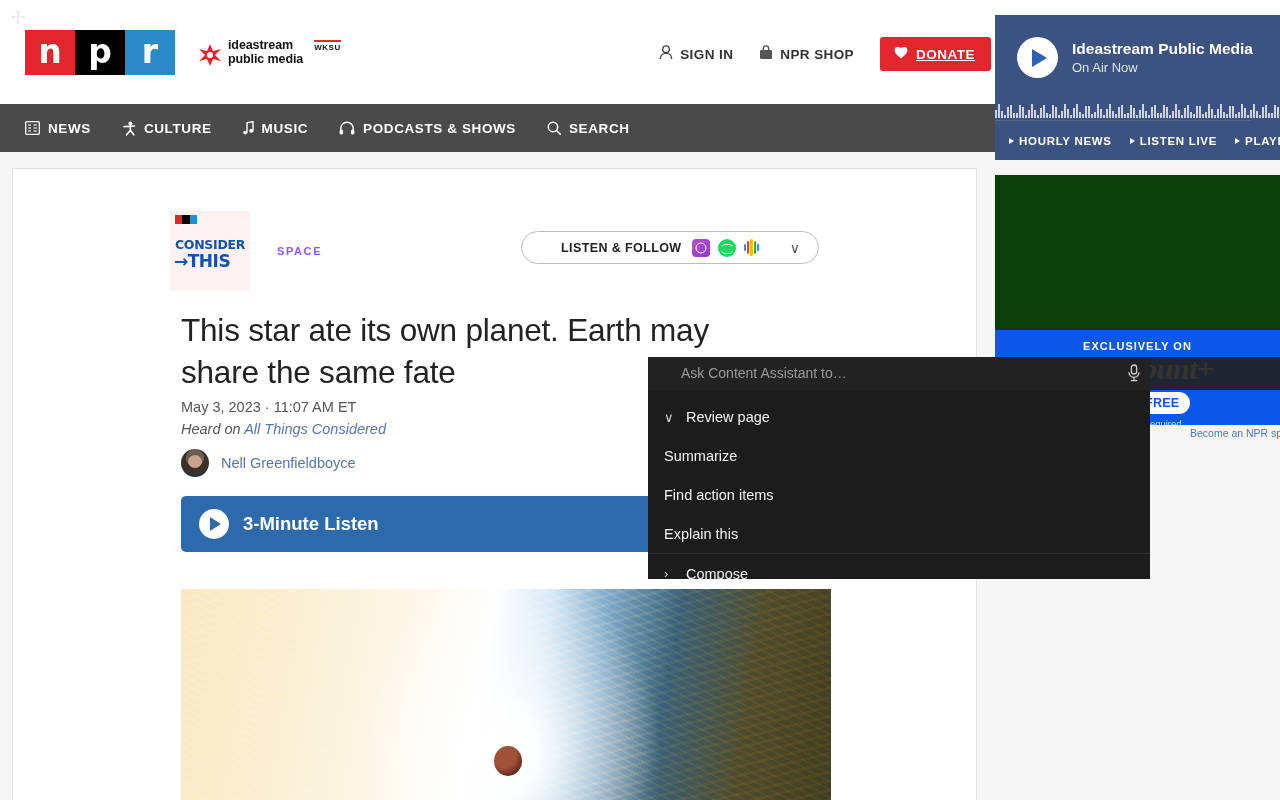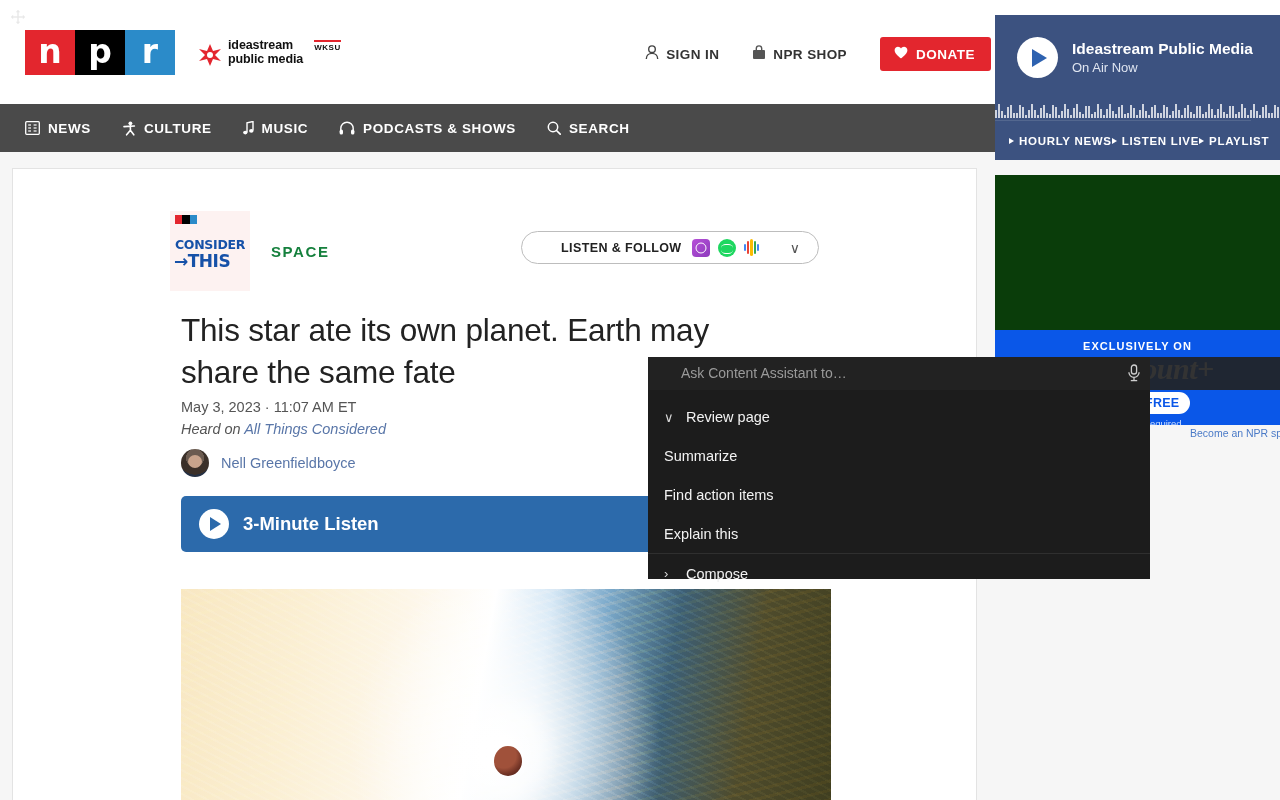--- a/index.html
+++ b/index.html
@@ -44,31 +44,31 @@
     letter-spacing: -0.1px;
   }
   .ids-wksu {
     font-size: 8px; font-weight: 700; color: #111; letter-spacing: .5px;
     border-top: 2px solid #e3262e; padding-top: 1px; margin-left: 4px;
     align-self: flex-start; margin-top: 2px;
   }
 
   .util-nav {
     position: absolute; right: 289px; top: 37px;
-    display: flex; align-items: center; gap: 33px;
+    display: flex; align-items: center; gap: 26px;
   }
   .util-item {
     display: flex; align-items: center; gap: 7px;
     font-size: 13.5px; font-weight: 700; color: #333;
     letter-spacing: .4px; cursor: pointer;
   }
   .donate-btn {
     background: #e3262e; color: #fff; border-radius: 3px;
     padding: 9px 16px 9px 14px; display: flex; align-items: center; gap: 8px;
-    font-size: 13.5px; font-weight: 700; letter-spacing: .5px; cursor: pointer;
+    font-size: 13.5px; font-weight: 700; letter-spacing: .5px; cursor: pointer; text-decoration: underline;
   }
 
   
   .main-nav {
     position: absolute; left: 0; top: 104px; width: 1280px; height: 48px;
     background: #4a4a4a; display: flex; align-items: center;
     padding-left: 25px; gap: 31px;
   }
   .nav-item {
     display: flex; align-items: center; gap: 8px;
@@ -101,22 +101,22 @@
     position: absolute; left: 5px; top: 26px;
     color: #1651a8; font-weight: 800; font-size: 12.5px;
     font-family: "DejaVu Sans", sans-serif; letter-spacing: -.3px;
   }
   .pt-this {
     position: absolute; left: 4px; top: 40px;
     color: #1651a8; font-weight: 800; font-size: 17px;
     font-family: "DejaVu Sans", sans-serif; letter-spacing: -.5px;
   }
   .pod-kicker {
-    margin-left: 21px; font-size: 15px; font-weight: 700;
-    letter-spacing: 1.6px; color: #15803d;
+    margin-left: 27px; font-size: 11px; font-weight: 700;
+    letter-spacing: 1.6px; color: #8b5cf6;
   }
 
   .listen-follow {
     position: absolute; left: 521px; top: 231px;
     width: 298px; height: 33px; border: 1px solid #bdbdbd;
     border-radius: 17px; background: #fff;
     display: flex; align-items: center;
   }
   .lf-label {
     margin-left: 39px; font-size: 12.5px; font-weight: 700;
@@ -258,21 +258,21 @@
       repeating-linear-gradient(90deg,
         rgba(255,255,255,.55) 0 1.5px, rgba(255,255,255,0) 1.5px 4px);
     -webkit-mask-image: repeating-linear-gradient(90deg,#000 0 1.5px,transparent 1.5px 4px);
     opacity:.75;
   }
   .rp-wave i{
     position:absolute; display:block; bottom:0; width:1.5px; background:#fff;
   }
   .rp-links{
     position:absolute; left:0; bottom:0; width:256px; height:40px;
-    display:flex; align-items:center; padding-left:14px;
+    display:flex; align-items:center; gap:18px; padding-left:14px;
     border-top:1px solid rgba(255,255,255,.12);
   }
   .rp-link{
     color:#fff; font-size:11.5px; font-weight:700; letter-spacing:.7px;
     display:flex; align-items:center; gap:5px; white-space:nowrap; cursor:pointer;
   }
   .rp-link::before{
     content:""; width:0;height:0; border-left:5px solid #fff;
     border-top:3.5px solid transparent; border-bottom:3.5px solid transparent;
   }

